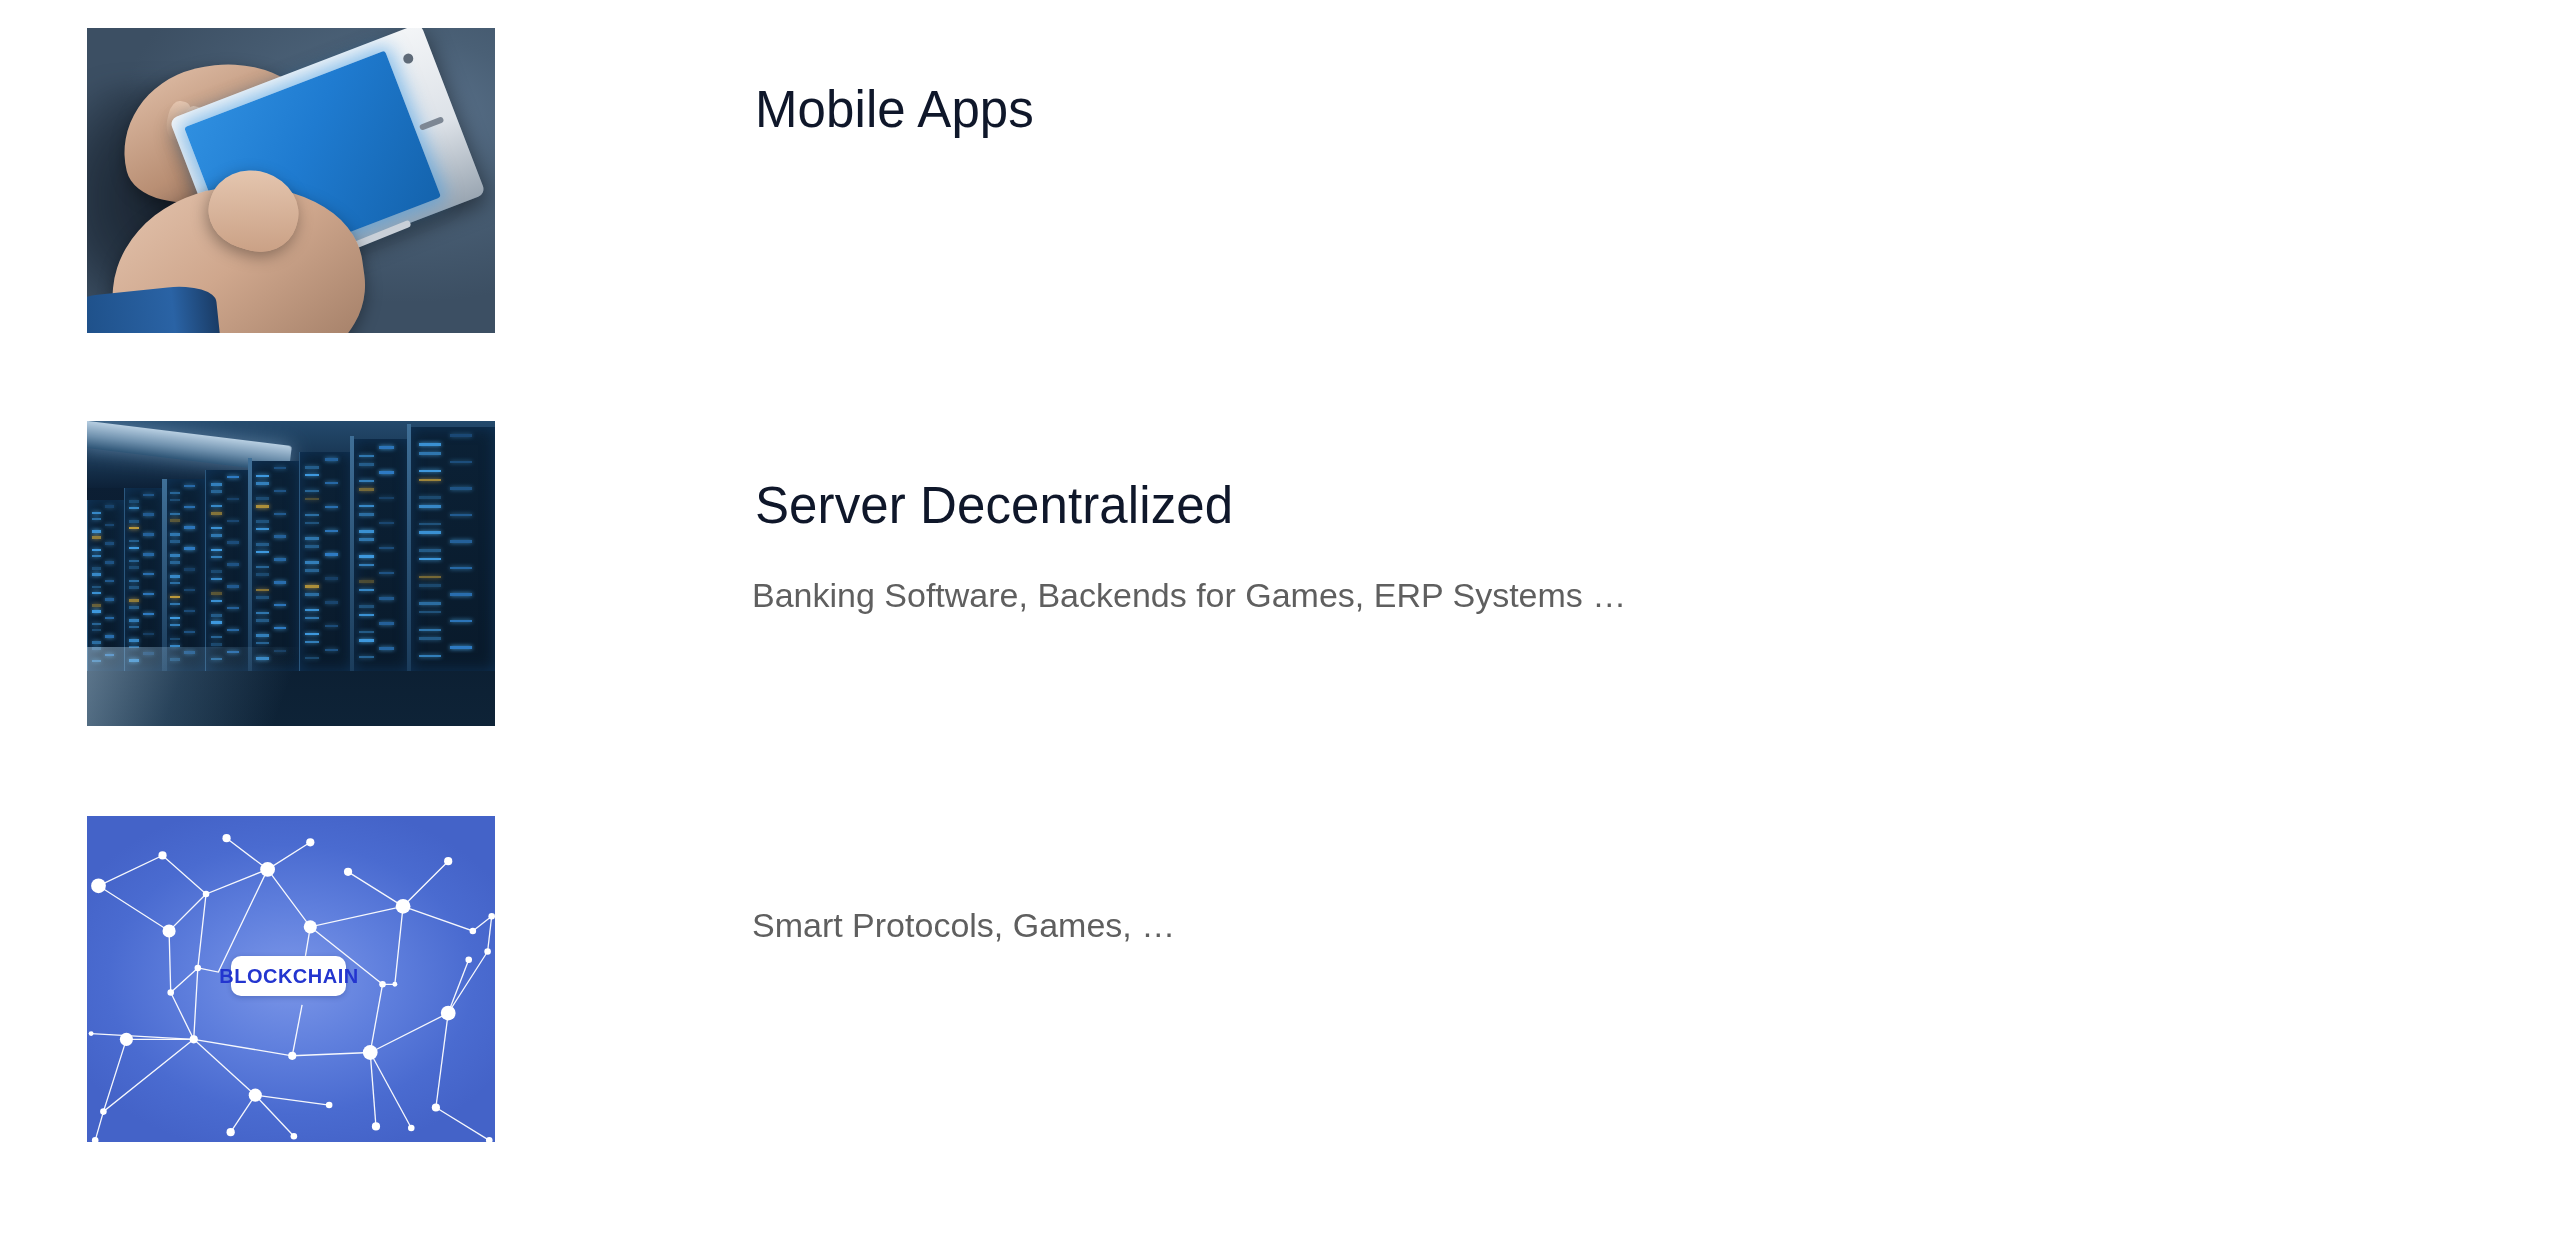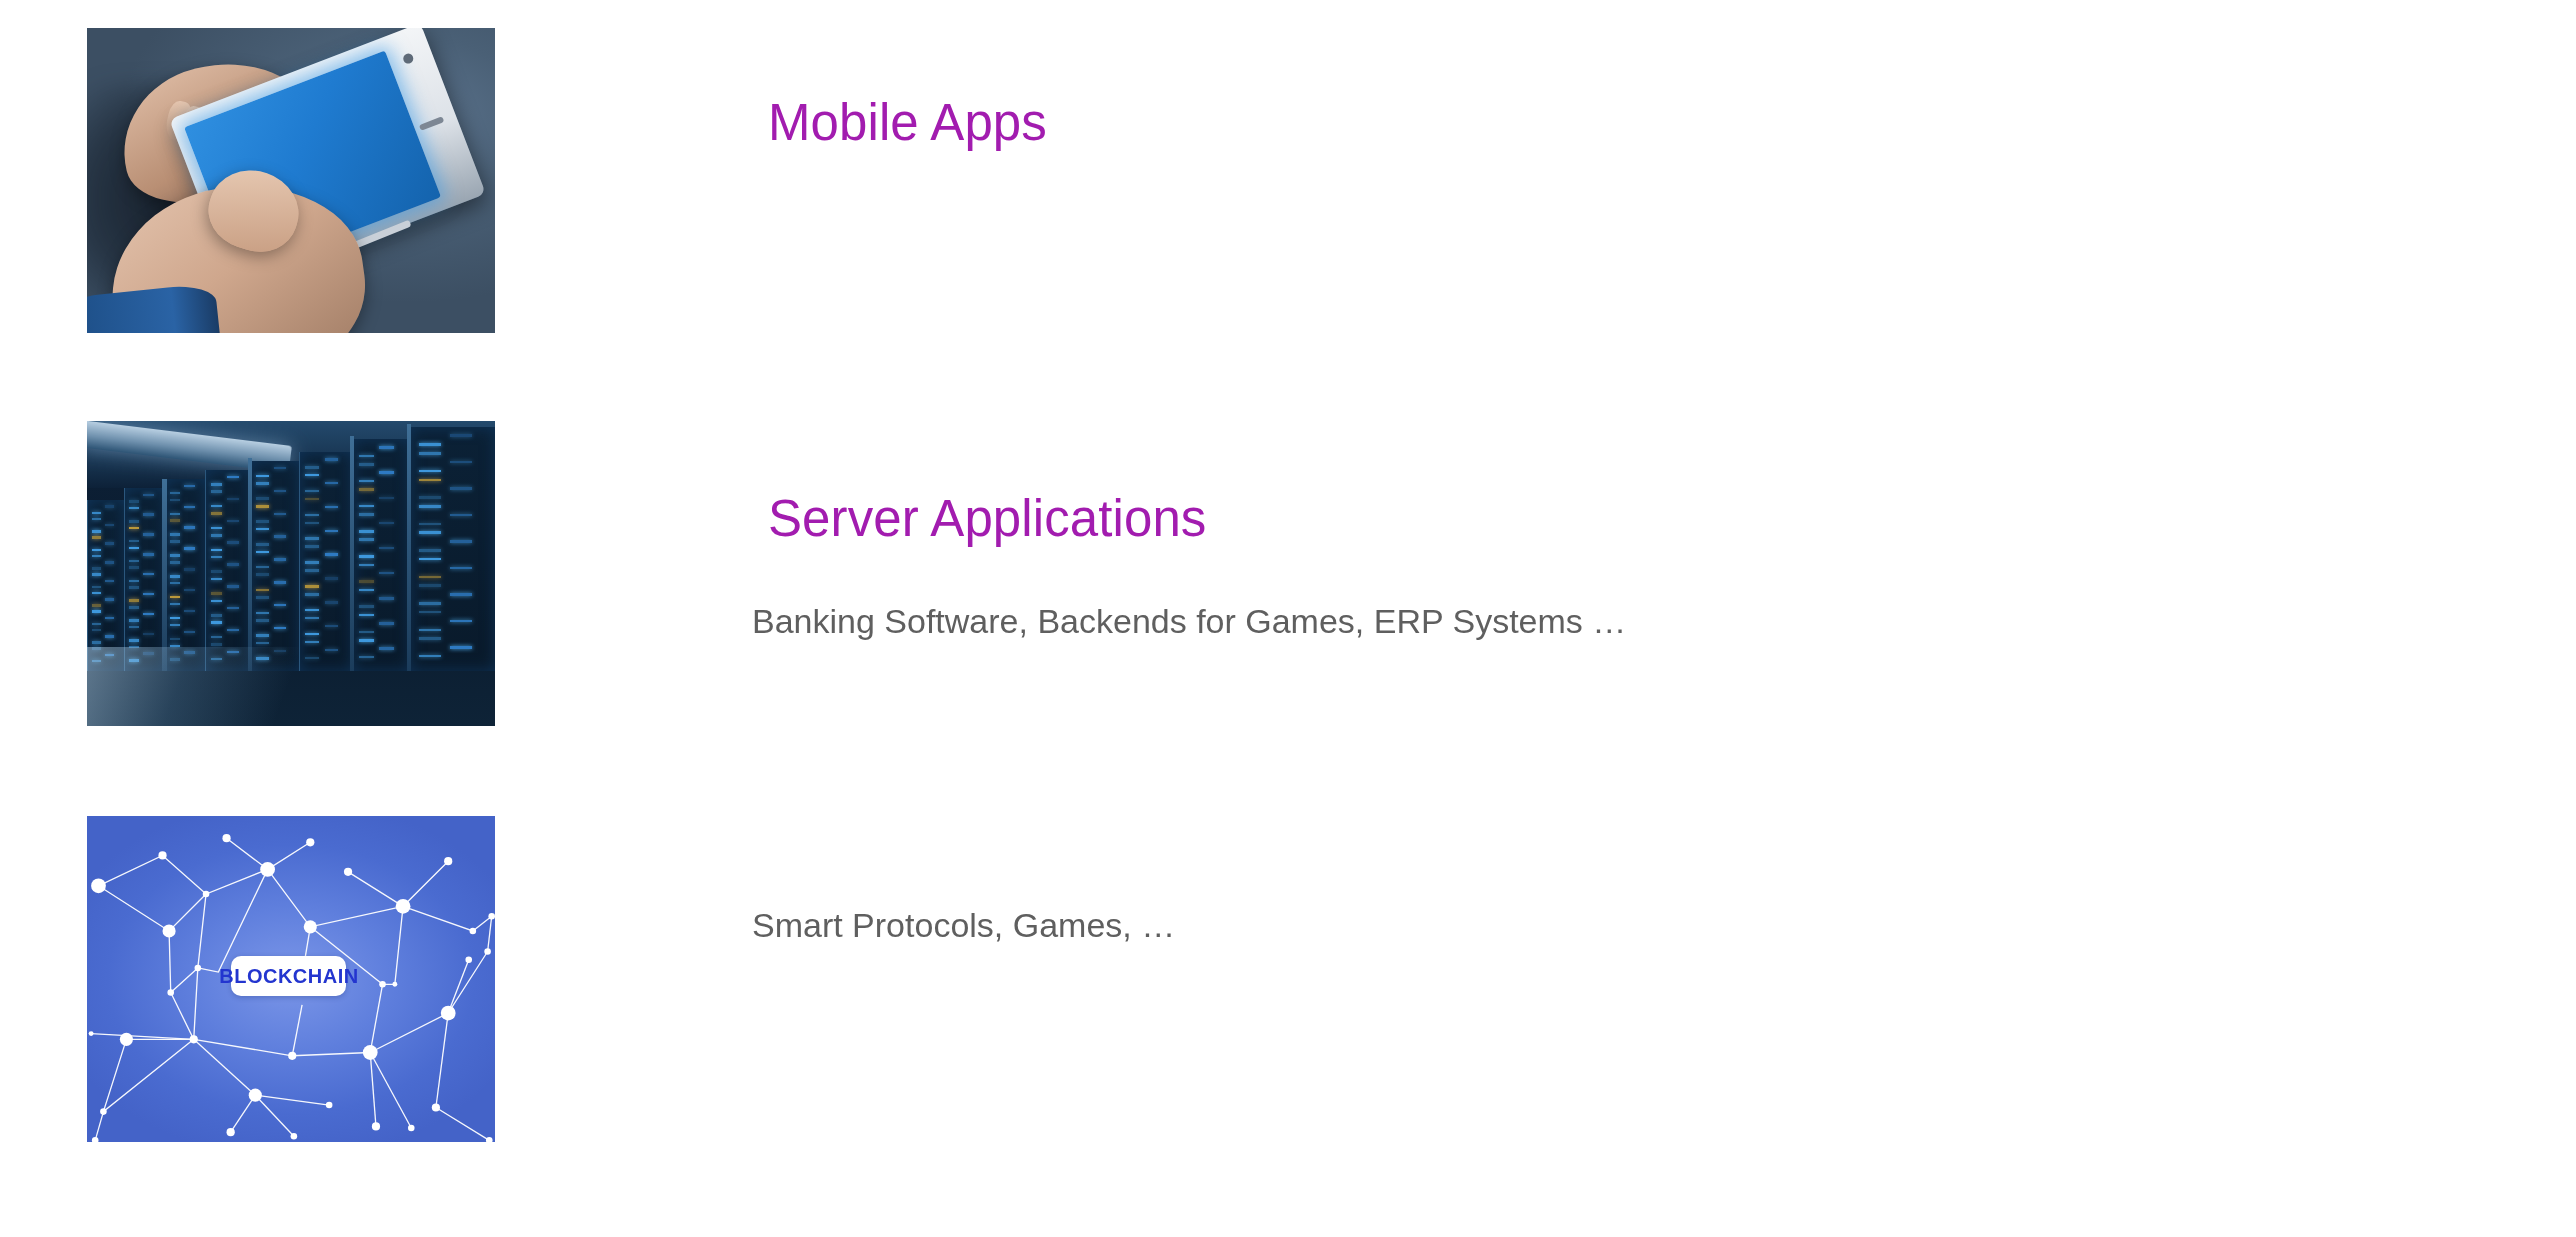--- a/index.html
+++ b/index.html
@@ -51,24 +51,24 @@
     width: 1766px;
   }
   #row-0 .text-col { top: 49px; }
   #row-1 .text-col { top: 52px; }
   #row-2 .text-col { top: 52px; }
 
   .cat-title {
     font-size: 51px;
     line-height: 1.16;
     font-weight: 400;
-    color: #a21caf;
+    color: #0f172a;
     letter-spacing: 0.1px;
     white-space: nowrap;
-    margin: 16px;
+    margin: 3px;
   }
   .cat-sub {
     font-size: 34px;
     line-height: 1.2;
     font-weight: 400;
     color: #5f5f5f;
     white-space: nowrap;
     margin: 0;
     padding-top: 37px;
   }
@@ -543,21 +543,21 @@
       <div class="pillar" style="left:18.5%; height:63%;"></div>
       <div class="pillar" style="left:39.5%; height:70%;"></div>
       <div class="pillar" style="left:64.5%; height:77%;"></div>
       <div class="pillar" style="left:78.5%; height:81%;"></div>
 
       <div class="dc-floor"></div>
       <div class="dc-floor-sheen"></div>
     </div>
 
     <div class="text-col">
-      <div class="cat-title">Server Applications</div>
+      <div class="cat-title">Server Decentralized</div>
       <div class="cat-sub">Banking Software, Backends for Games, ERP Systems …</div>
     </div>
 
   </div>
 
   <div class="category-row" id="row-2">
 
     <div class="thumb">
       <div class="bc-bg"></div>
 

